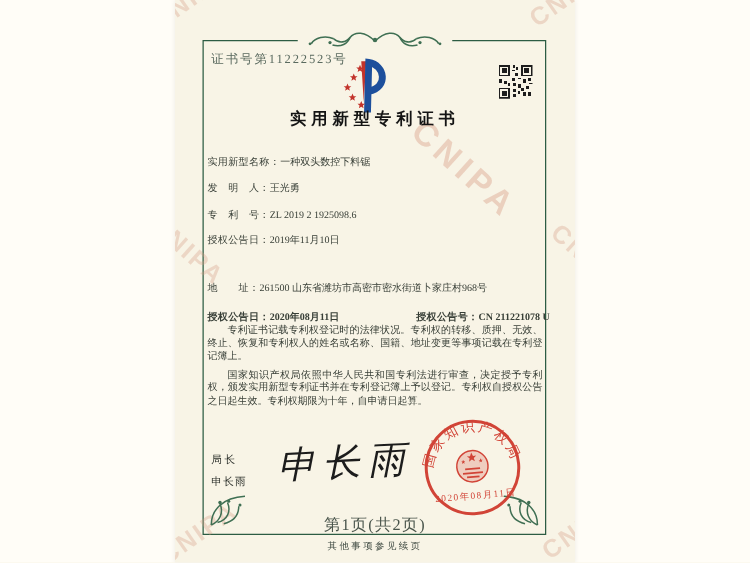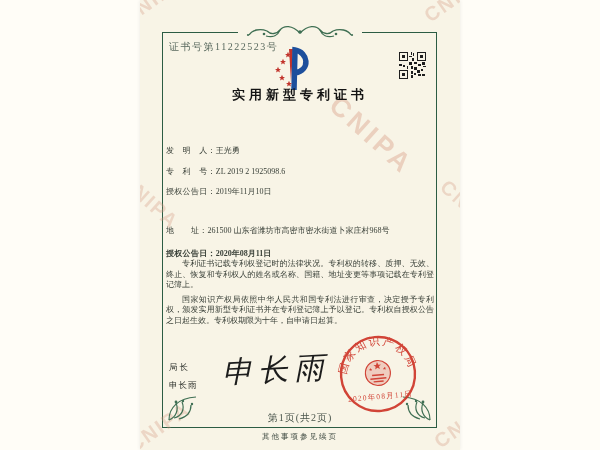--- a/index.html
+++ b/index.html
@@ -17,21 +17,21 @@
   .title{position:absolute;left:0;top:86px;width:100%;text-align:center;font-size:13px;font-weight:bold;color:#141414;letter-spacing:4px;z-index:4;}
   .row{position:absolute;left:26px;font-size:8px;color:#383f37;white-space:nowrap;z-index:4;}
   .row .lbl{letter-spacing:0.3px;}
   .grant2{position:absolute;left:167px;top:0;}
   .paras{position:absolute;left:26px;top:259px;width:268px;z-index:4;}
   .paras p{margin:0 0 4px 0;font-size:8px;line-height:10.5px;color:#383f37;text-indent:16px;text-align:justify;}
   .signer{position:absolute;left:29px;top:362px;font-size:8.5px;color:#2b2f2a;z-index:4;letter-spacing:2px;}
   .signer .nm{display:block;margin-top:6px;letter-spacing:1px;}
   .sig{position:absolute;left:78px;top:346px;z-index:5;}
   .seal{position:absolute;left:198px;top:334px;z-index:6;transform:rotate(-5deg);opacity:0.93;}
-  .pagenum{position:absolute;left:0;top:411px;width:100%;text-align:center;font-size:10px;color:#4a554c;letter-spacing:1px;z-index:4;}
+  .pagenum{position:absolute;left:0;top:411px;width:100%;text-align:center;font-size:13px;color:#4a554c;letter-spacing:1px;z-index:4;}
   .contnote{position:absolute;left:0;top:432px;width:100%;text-align:center;font-size:7.5px;color:#3f4a42;letter-spacing:2px;z-index:4;}
   .wm{position:absolute;z-index:1;font-weight:bold;color:rgba(214,154,132,0.33);font-family:"Liberation Sans", sans-serif;letter-spacing:2px;}
   .wm.c{font-size:27px;letter-spacing:4px;color:rgba(214,150,125,0.38);}
   .wm.s{font-size:20px;}
 </style>
 </head>
 <body>
 
 <div class="stage">
   <div class="paper">
@@ -138,34 +138,40 @@
           <rect x="12" y="16" width="1" height="2"></rect>
           <rect x="15" y="17" width="2" height="2"></rect>
         <rect x="9" y="18" width="2" height="2"></rect>
           <rect x="18" y="17" width="2" height="2"></rect>
           <rect x="19" y="11" width="2" height="1"></rect>
       </g>
     </svg>
 
     <div class="title">实用新型专利证书</div>
 
+    <div class="row" style="top:124px">
+      <span class="lbl">实用新型名称：</span><span>一种双头数控下料锯</span>
+    </div>
     <div class="row" style="top:145px">
       <span class="lbl">发　明　人：</span><span>王光勇</span>
     </div>
     <div class="row" style="top:166px">
       <span class="lbl">专　利　号：</span><span>ZL 2019 2 1925098.6</span>
     </div>
     <div class="row" style="top:186px">
       <span class="lbl">授权公告日：</span><span>2019年11月10日</span>
     </div>
     <div class="row" style="top:225px">
       <span class="lbl">地　　址：</span><span>261500 山东省潍坊市高密市密水街道卜家庄村968号</span>
     </div>
     <div class="row" style="top:248px;width:270px;font-weight:bold;">
       <span class="lbl">授权公告日：</span><span>2020年08月11日</span>
+      <span class="grant2">
+        <span class="lbl">授权公告号：</span><span>CN 211221078 U</span>
+      </span>
     </div>
 
     <div class="paras">
       <p>专利证书记载专利权登记时的法律状况。专利权的转移、质押、无效、终止、恢复和专利权人的姓名或名称、国籍、地址变更等事项记载在专利登记簿上。</p>
       <p>国家知识产权局依照中华人民共和国专利法进行审查，决定授予专利权，颁发实用新型专利证书并在专利登记簿上予以登记。专利权自授权公告之日起生效。专利权期限为十年，自申请日起算。</p>
     </div>
 
     <div class="signer">
       <span>局长</span>
       <span class="nm">申长雨</span>

